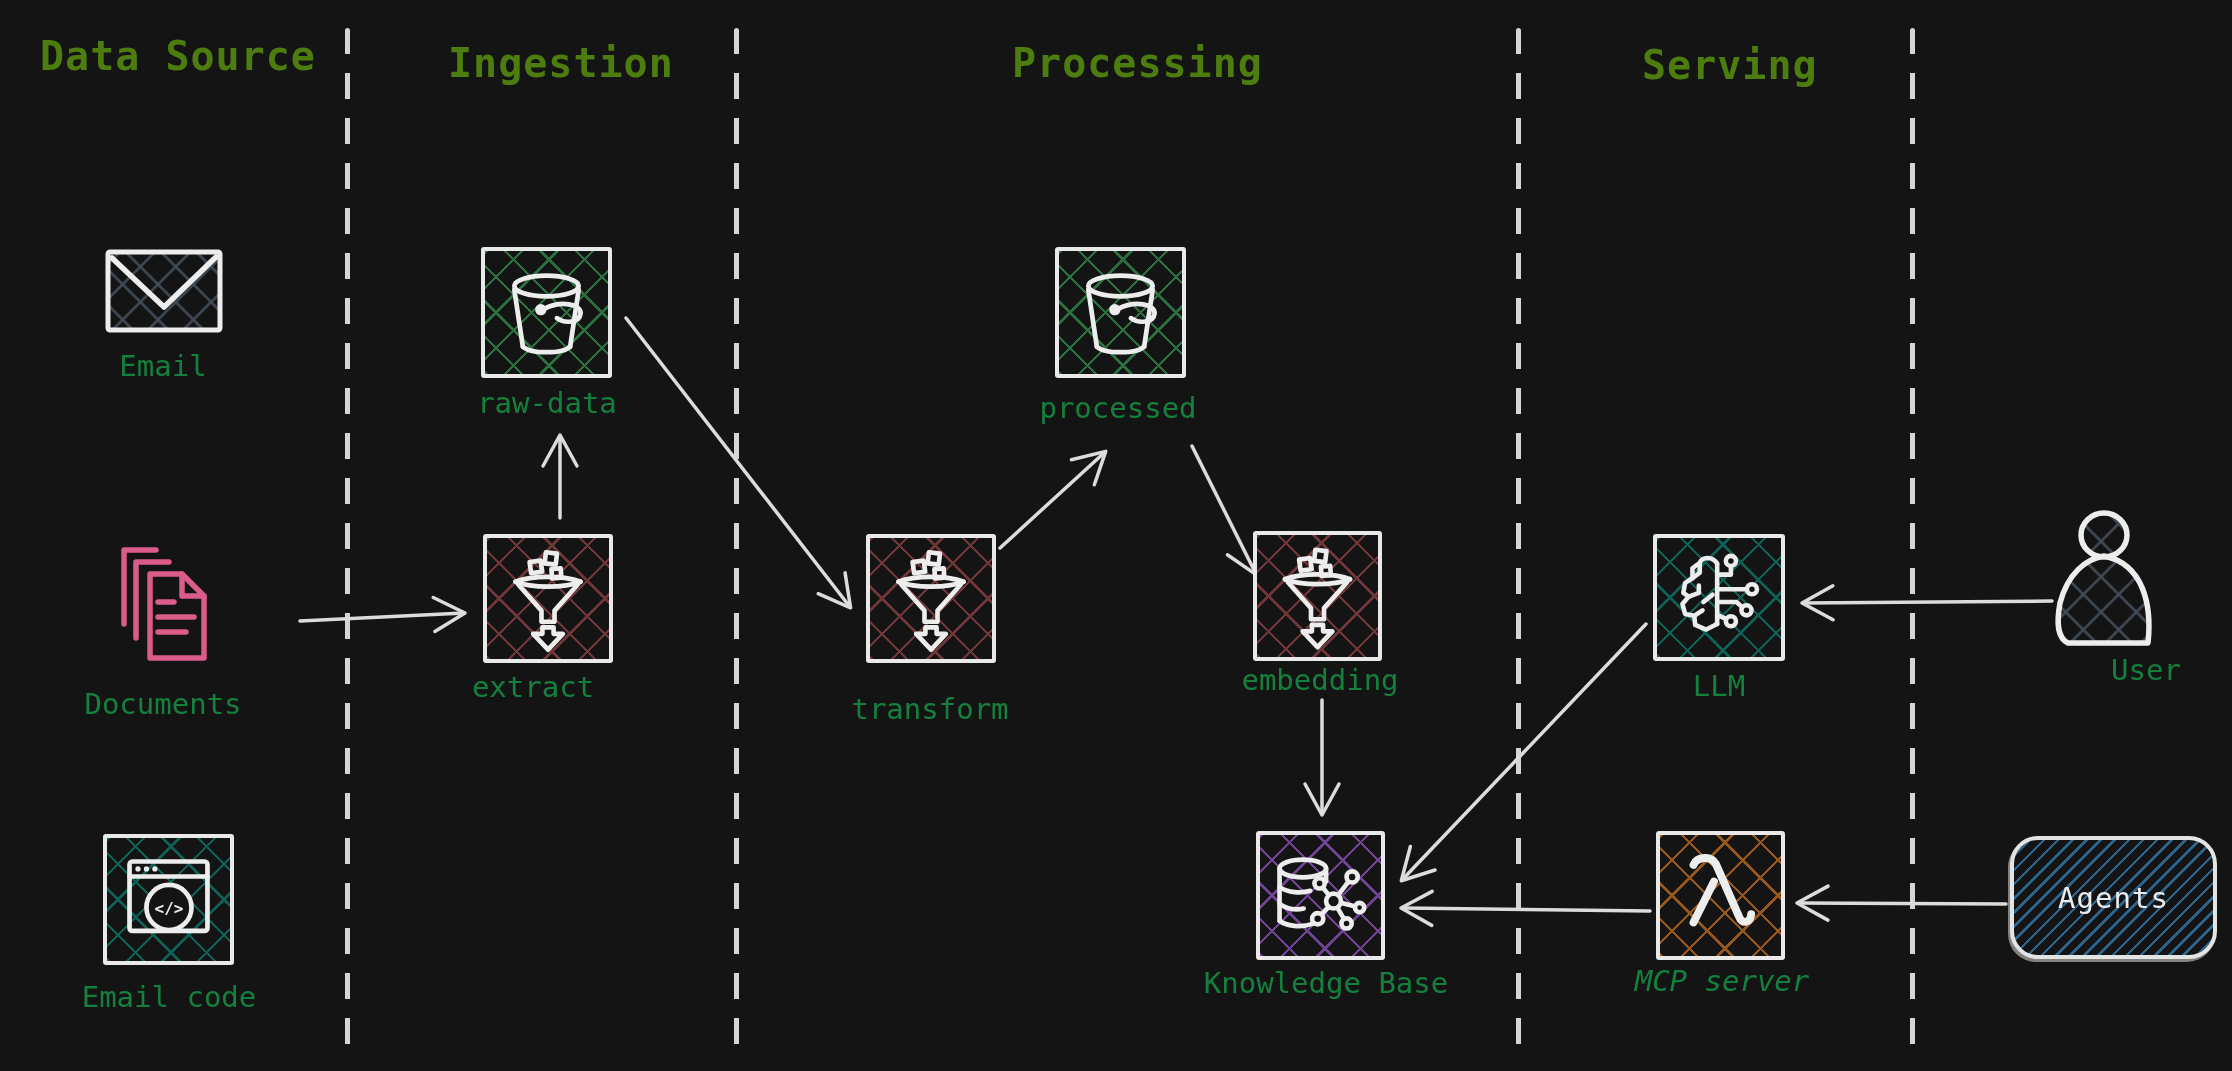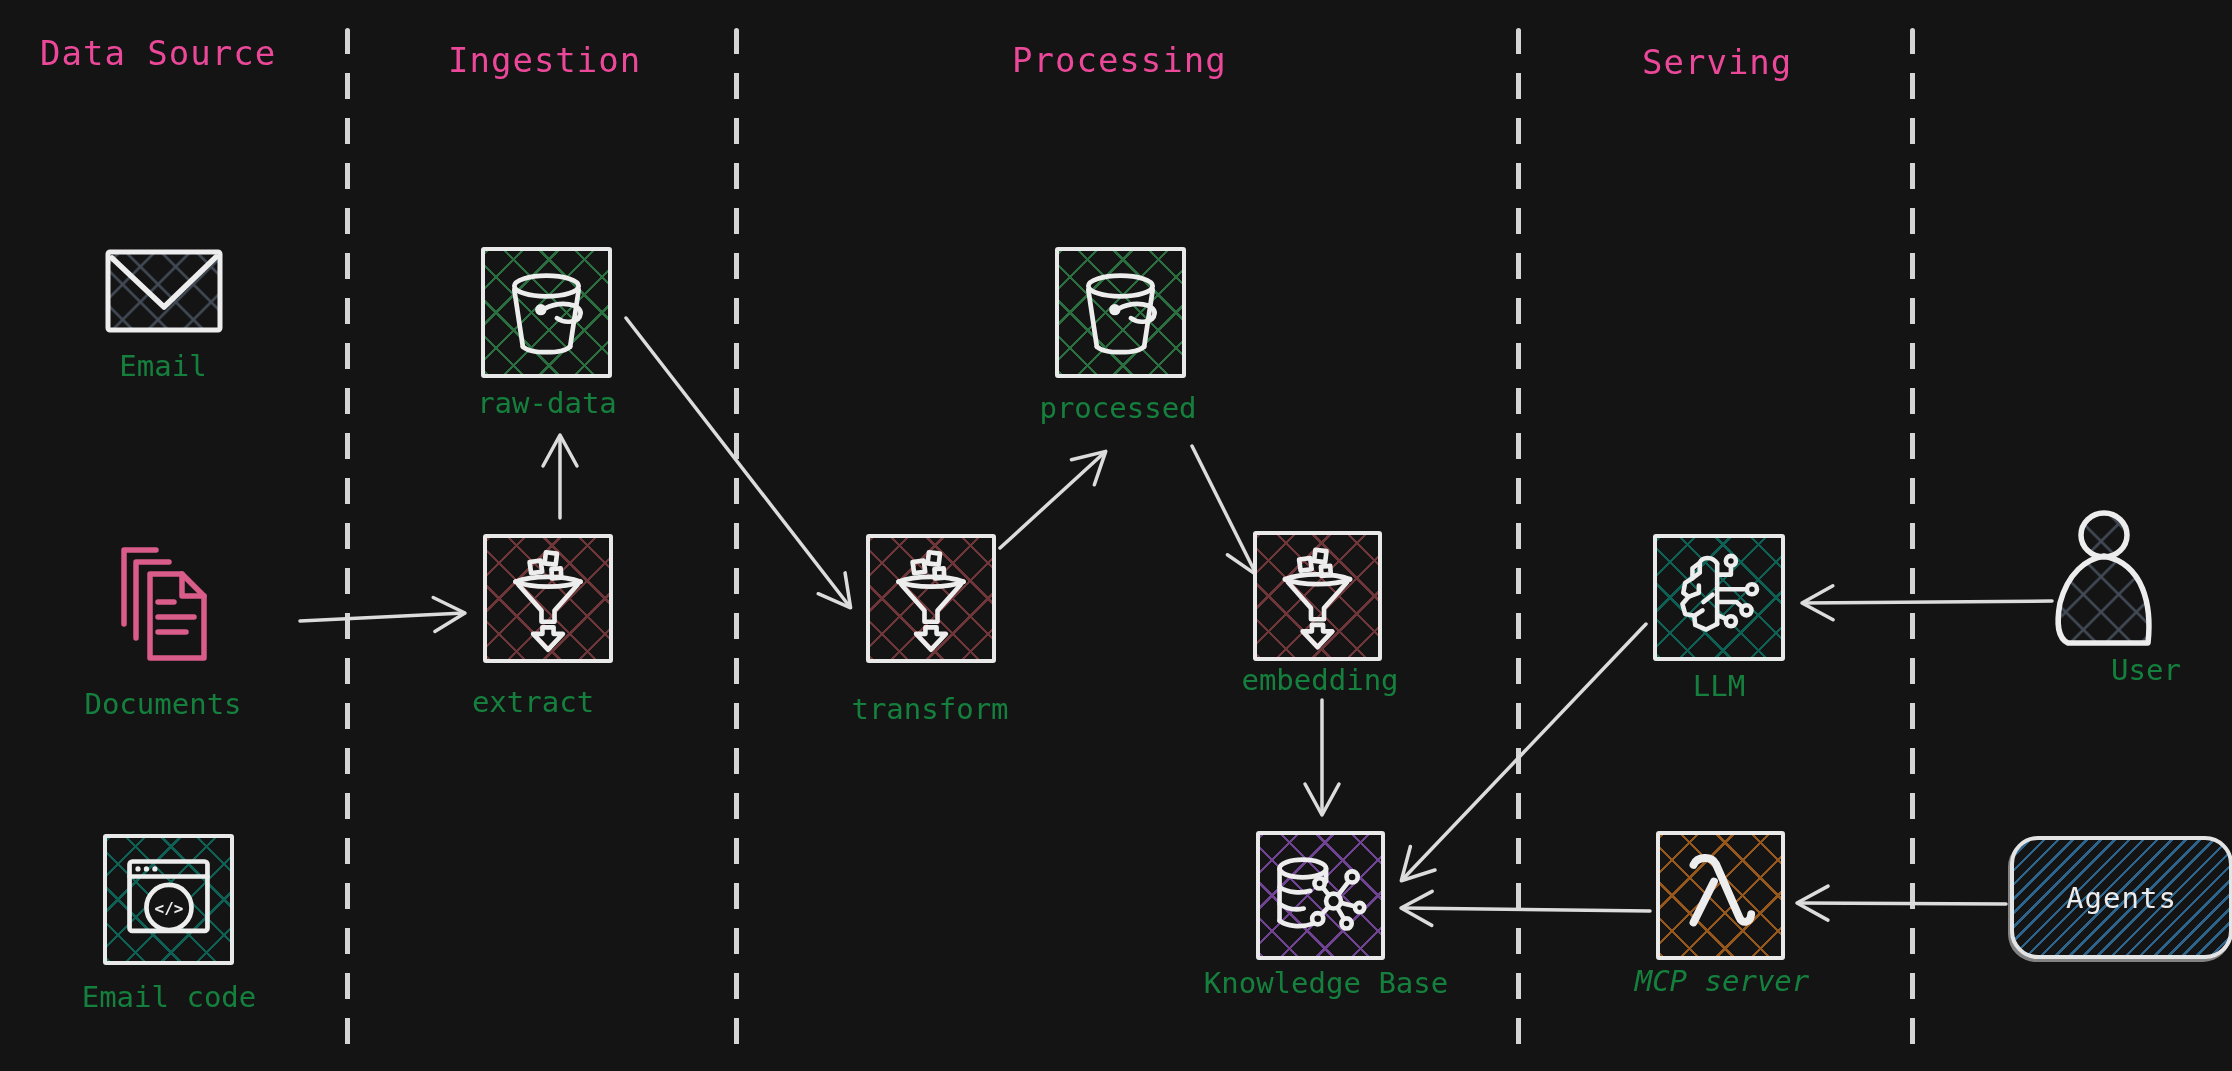--- a/index.html
+++ b/index.html
@@ -2,21 +2,21 @@
 <html><head>
 <meta charset="utf-8">
 <style>
   html,body { margin:0; padding:0; background:#0d0d0d; }
   .stage {
     position:relative; width:2232px; height:1071px;
     background:#141414; overflow:hidden;
     font-family:"DejaVu Sans Mono", monospace;
   }
   .hdr {
-    position:absolute; color:#ec4899; font-size:34px; font-weight:normal;
+    position:absolute; color:#4d7c0f; font-size:40px; font-weight:bold;
     letter-spacing:1px; white-space:nowrap;
   }
   .divider {
     position:absolute; top:28px; height:1028px; width:5px; border-radius:3px;
     background:repeating-linear-gradient(180deg,#d5d5d5 0 26px, transparent 26px 45px);
   }
   .lbl {
     position:absolute; transform:translateX(-50%); color:#15803d;
     font-size:29px; white-space:nowrap; letter-spacing:0px;
   }
@@ -45,21 +45,21 @@
       repeating-linear-gradient(45deg,  #6f4391 0 2.5px, transparent 2.5px 25px),
       repeating-linear-gradient(135deg, #6f4391 0 2.5px, transparent 2.5px 25px);
   }
   .hatch-orange {
     background-image:
       repeating-linear-gradient(45deg,  #96571c 0 2.5px, transparent 2.5px 25px),
       repeating-linear-gradient(135deg, #96571c 0 2.5px, transparent 2.5px 25px);
   }
   .freeshape { position:absolute; }
   .agents-box {
-    position:absolute; left:2010px; top:836px; width:223px; height:123px;
+    position:absolute; left:2010px; top:836px; width:207px; height:123px;
     box-sizing:border-box; border:4px solid #e4e4e4; border-radius:28px;
     background-image:repeating-linear-gradient(135deg, #2d648c 0 2.5px, transparent 2.5px 10px);
     background-color:#141414;
     display:flex; align-items:center; justify-content:center;
     box-shadow:-2px 3px 0 0 rgba(220,220,220,.55);
   }
   .agents-box .txt { color:#ececec; font-size:29px; letter-spacing:1px; }
   .overlay { position:absolute; left:0; top:0; }
   .overlay path { fill:none; stroke:#dcdcdc; stroke-width:3.5px; stroke-linecap:round; }
   .glyphdefs { position:absolute; width:0; height:0; overflow:hidden; }
@@ -217,21 +217,21 @@
         <use href="#sym-bucket"></use>
       </svg>
   </div>
   <div class="lbl" style="left:547px;top:386px;">raw-data</div>
 
   <div class="iconbox hatch-maroon" style="left:483px;top:534px;width:130px;height:129px;">
     <svg viewBox="0 0 130 130">
         <use href="#sym-funnel"></use>
       </svg>
   </div>
-  <div class="lbl" style="left:533px;top:670px;margin-top:15px;">extract</div>
+  <div class="lbl" style="left:533px;top:670px;">extract</div>
 
   <div class="iconbox hatch-maroon" style="left:866px;top:534px;width:130px;height:129px;">
     <svg viewBox="0 0 130 130">
         <use href="#sym-funnel"></use>
       </svg>
   </div>
   <div class="lbl" style="left:930px;top:692px;">transform</div>
 
   <div class="iconbox hatch-green" style="left:1055px;top:247px;width:131px;height:131px;">
     <svg viewBox="0 0 130 130">

